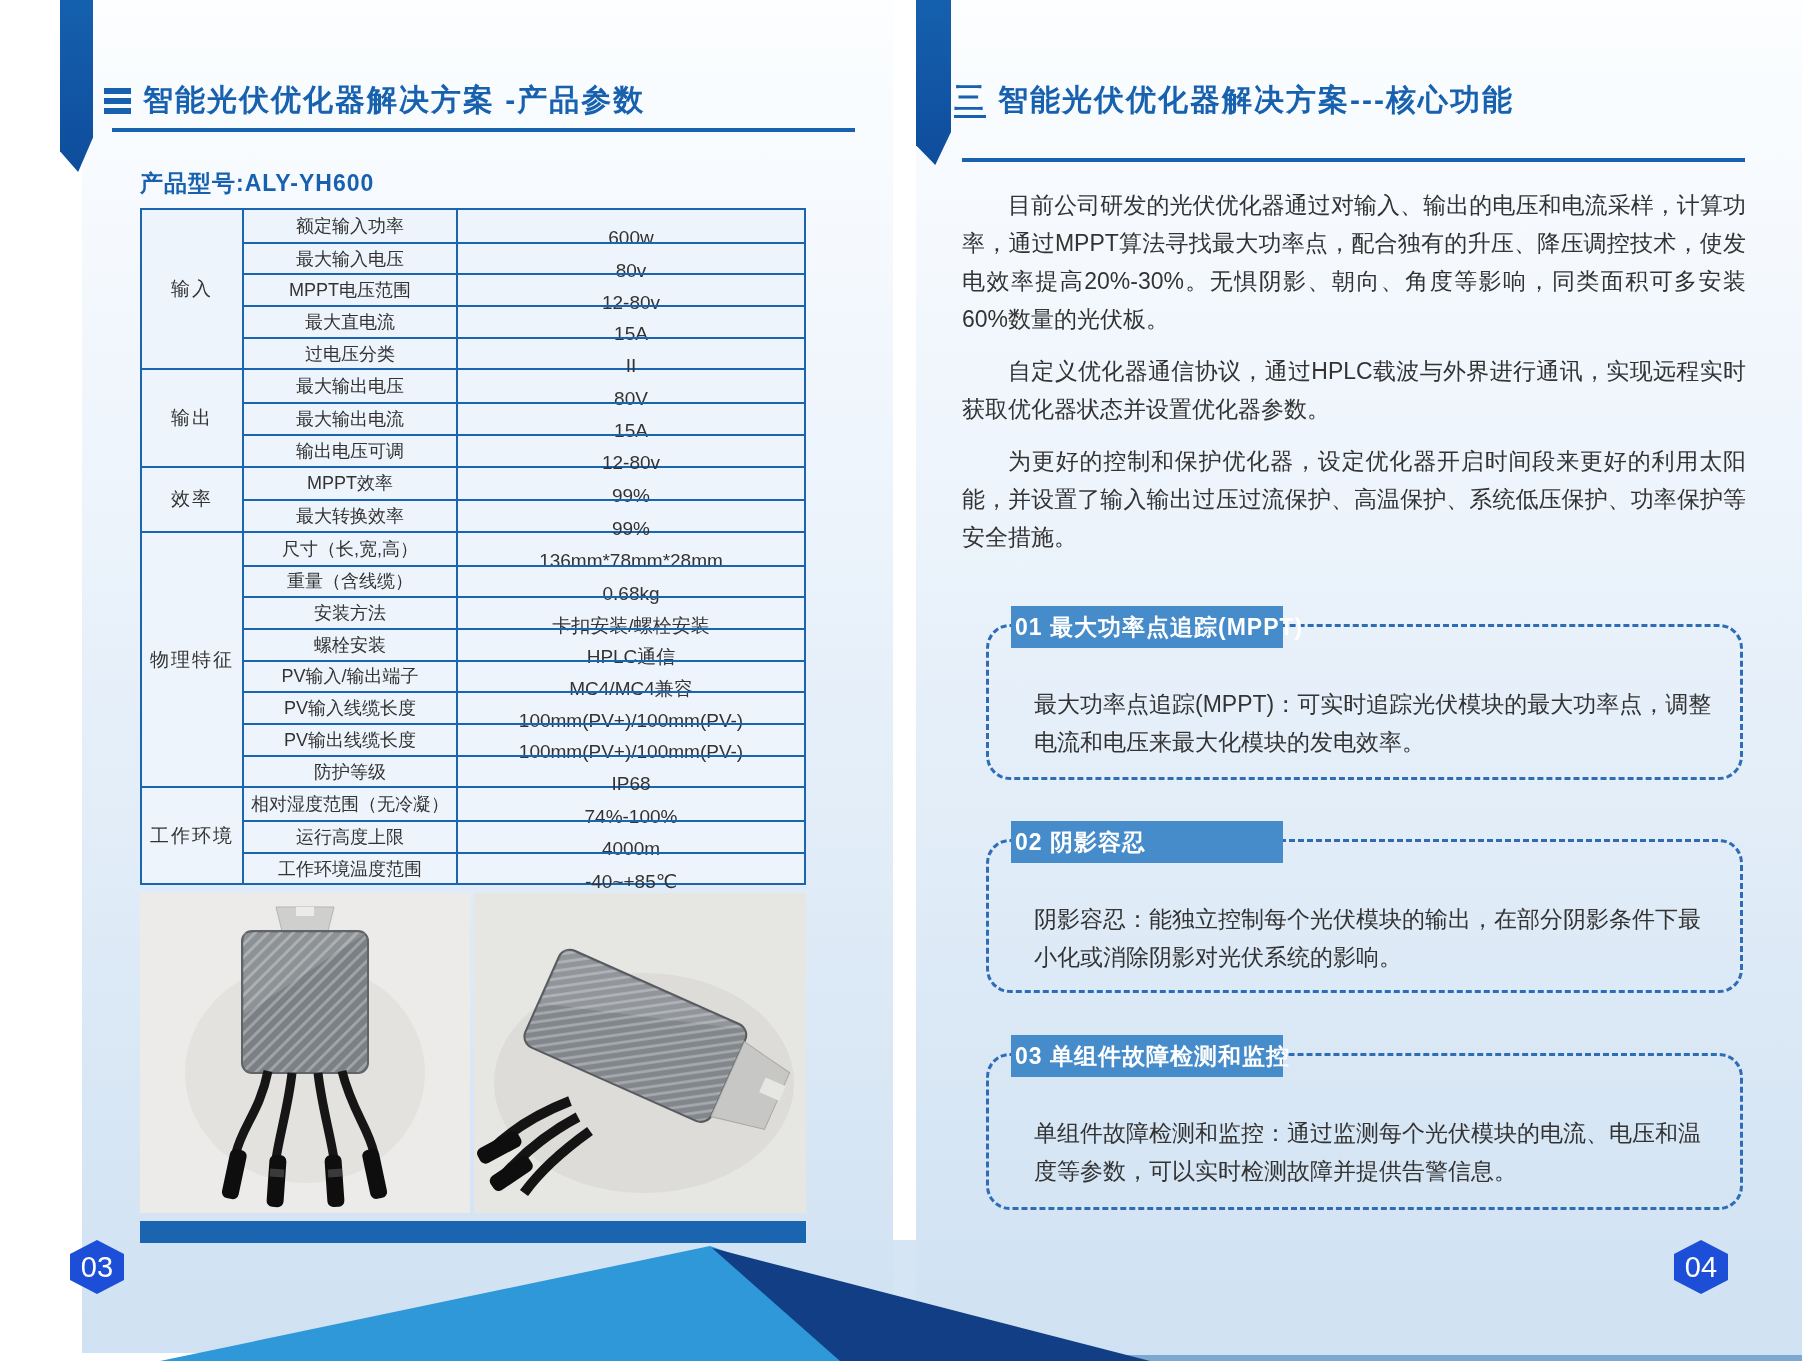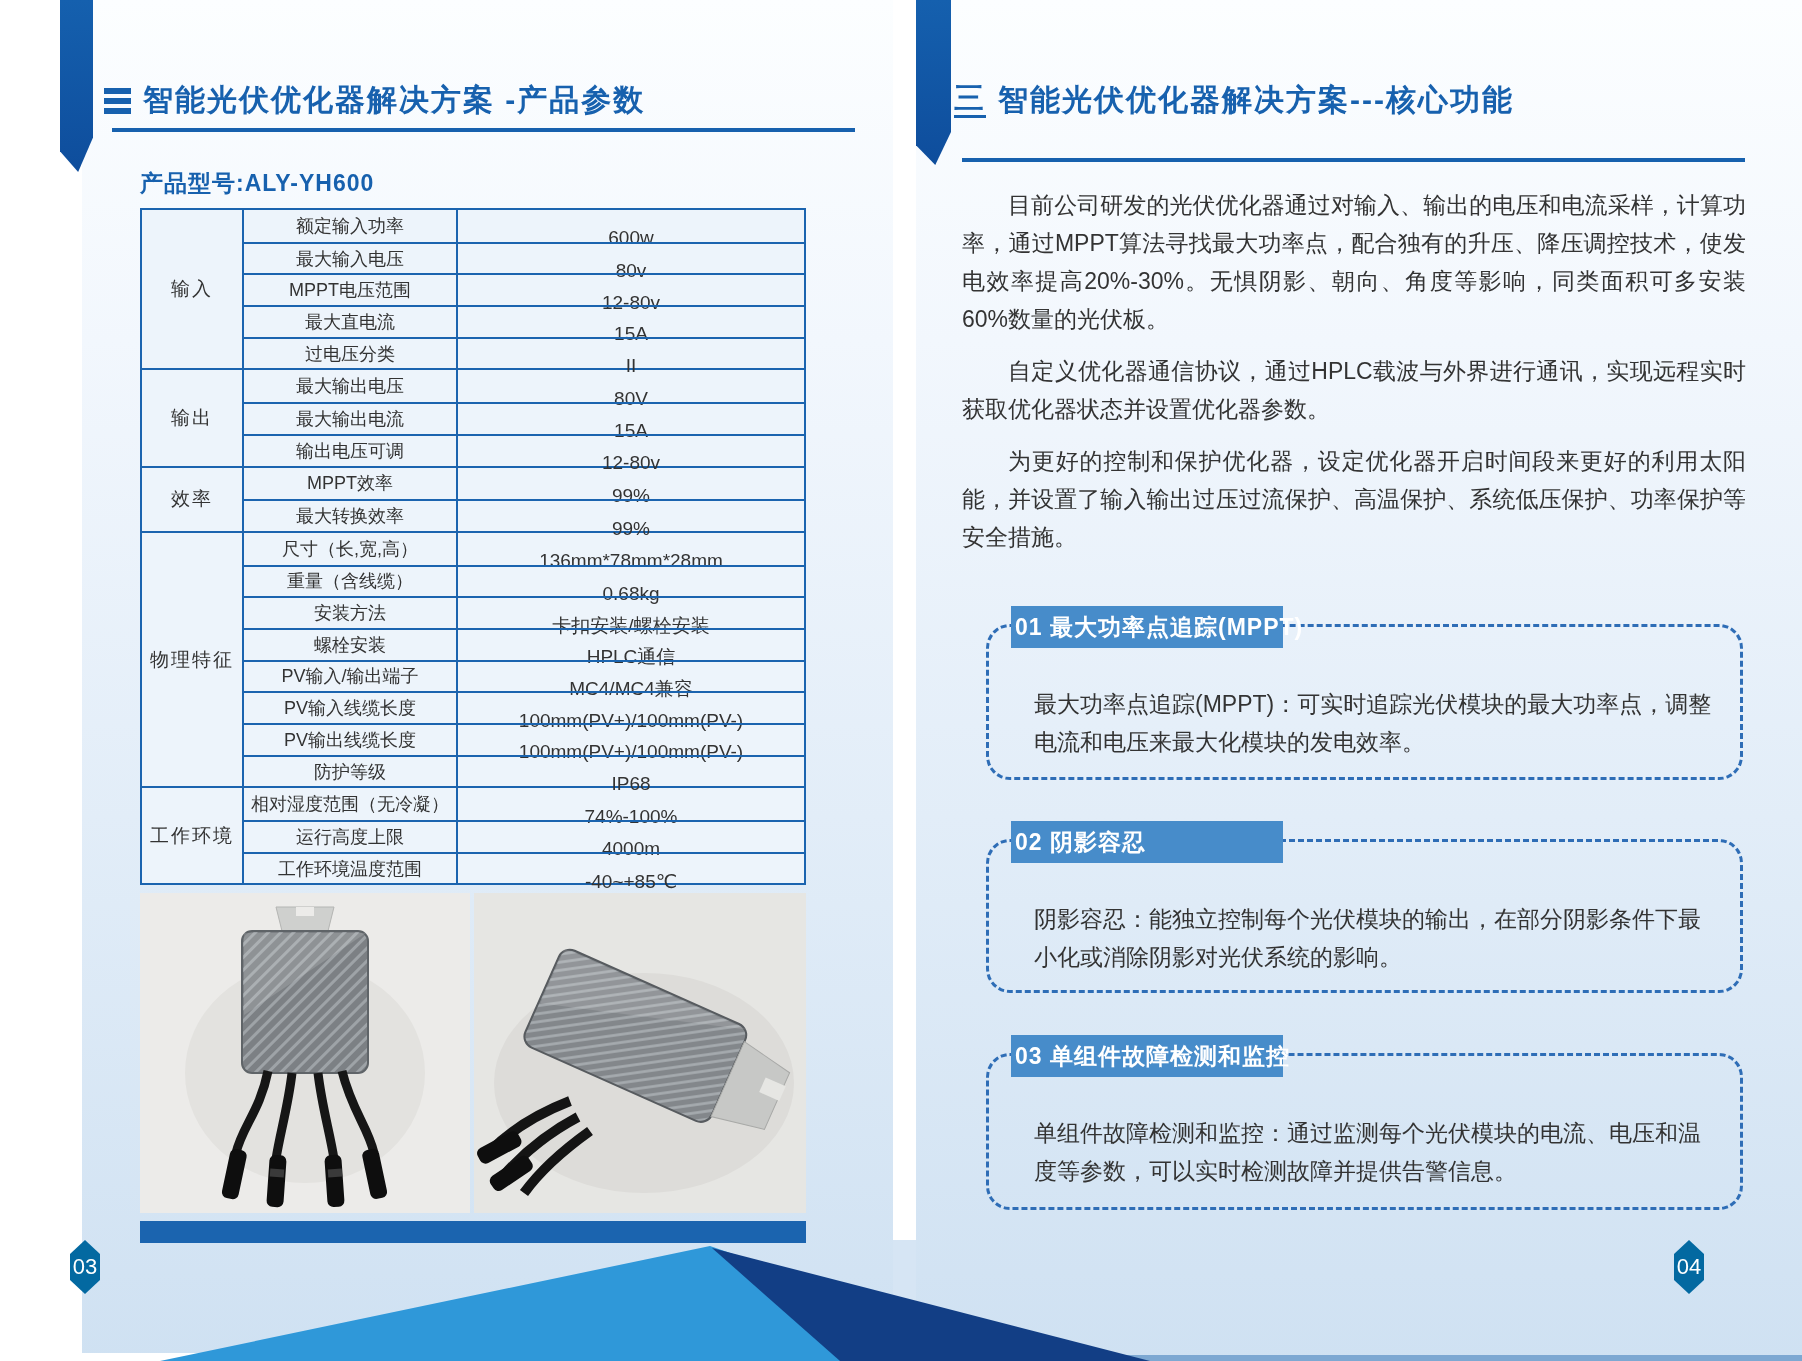--- a/index.html
+++ b/index.html
@@ -60,22 +60,22 @@
   #fbox1{top:624px;height:156px;}
   #fbox2{top:839px;height:154px;}
   #fbox3{top:1053px;height:157px;}
 
   
   .gapfill{position:absolute;left:893px;top:1240px;width:23px;height:121px;
            background:#d6e5f4;z-index:2;}
   .bstripL{position:absolute;left:0;bottom:0;width:893px;height:8px;background:#fff;z-index:3;}
   .bstripR{position:absolute;left:916px;bottom:0;width:886px;height:6px;background:#7da8d2;z-index:3;}
   #mountain{position:absolute;left:140px;top:1240px;width:1160px;height:121px;z-index:4;}
-  .badge{position:absolute;width:30px;height:54px;background:#0369a1;color:#fff;
-         font-size:22px;display:flex;align-items:center;justify-content:center;z-index:6;
+  .badge{position:absolute;width:54px;height:54px;background:#1d4ed8;color:#fff;
+         font-size:29px;display:flex;align-items:center;justify-content:center;z-index:6;
          clip-path:polygon(50% 0,100% 26%,100% 74%,50% 100%,0 74%,0 26%);}
   #badgeL{left:70px;top:1240px;}
   #badgeR{left:1674px;top:1240px;}
 </style>
 </head>
 <body>
 
 <div class="page" id="pageL">
   <div class="hdr" style="left:22px;top:80px;">
     <span class="bars">

